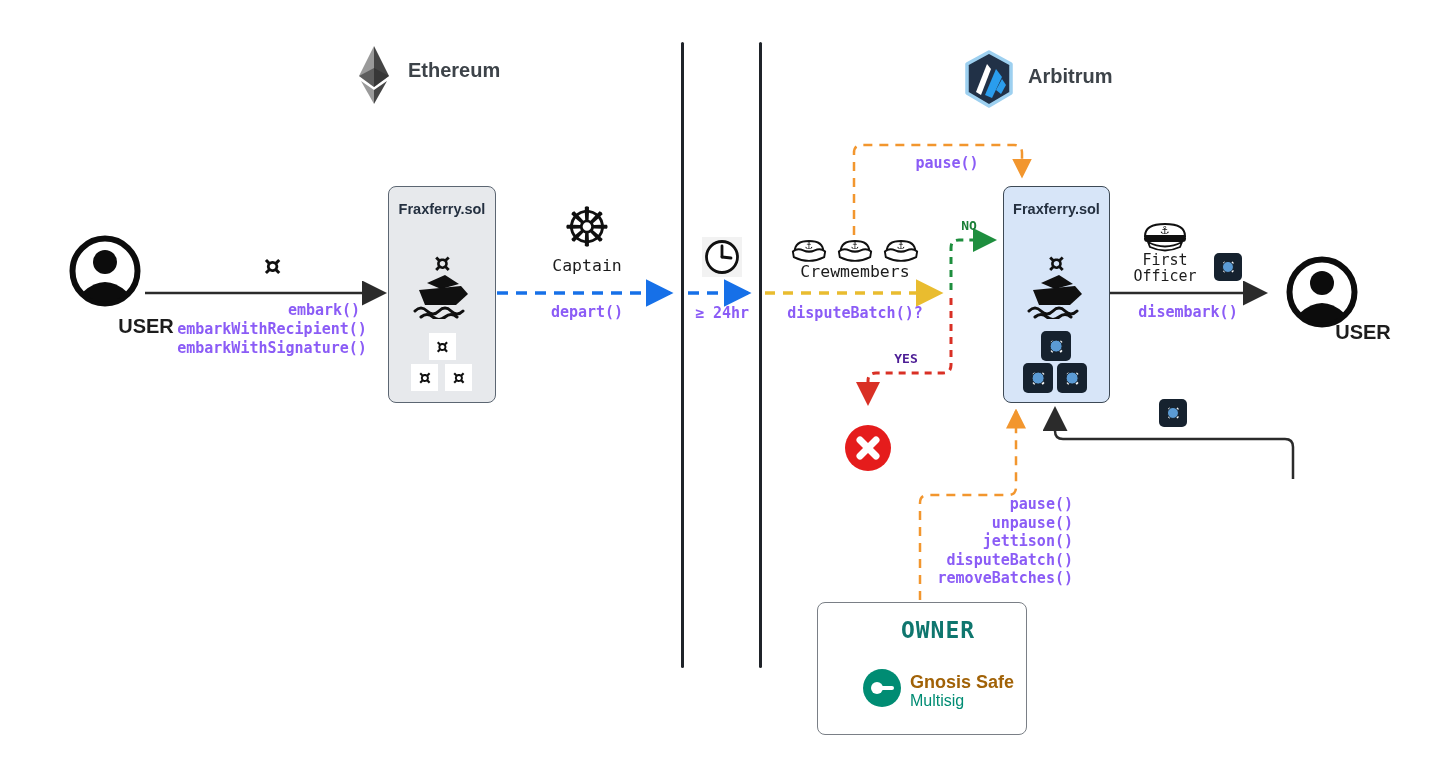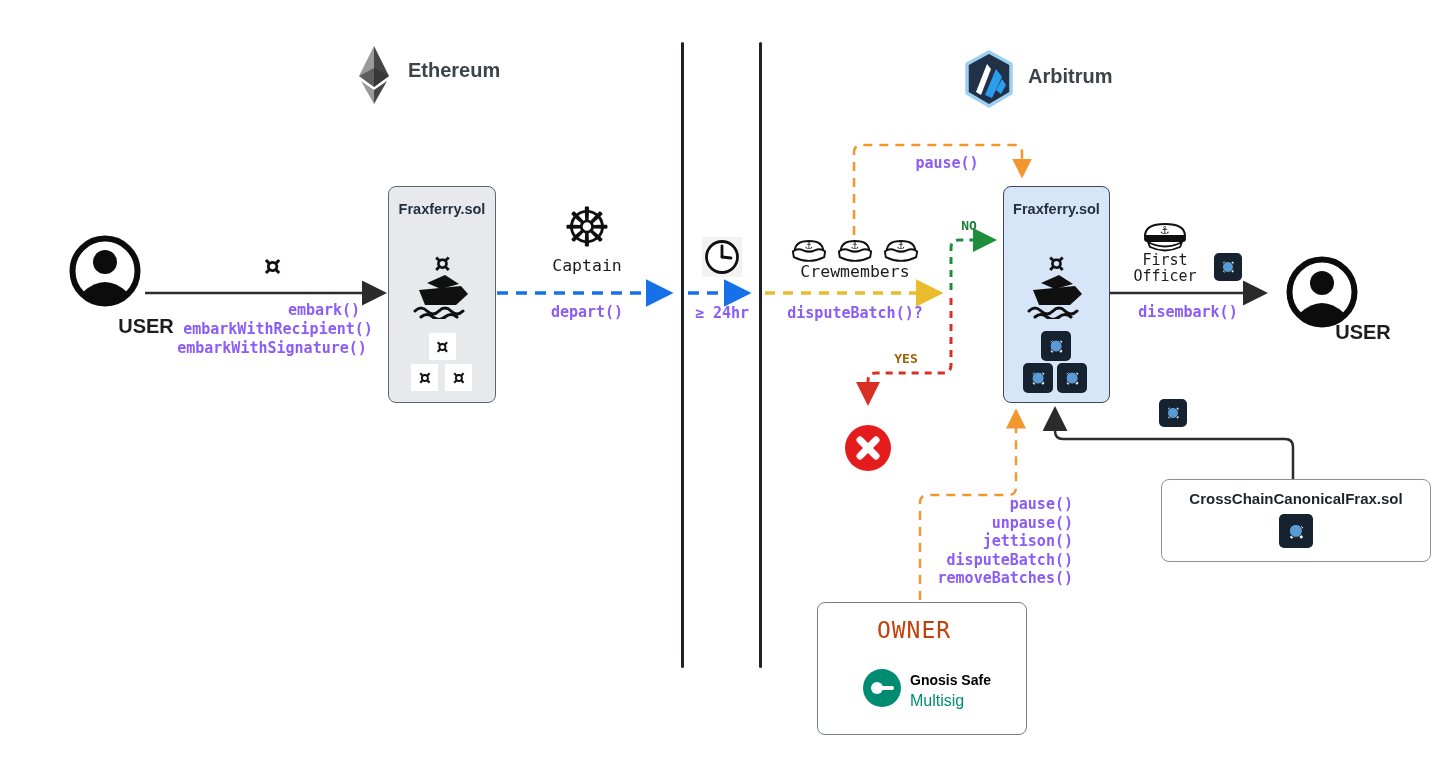--- a/index.html
+++ b/index.html
@@ -94,21 +94,21 @@
   <svg class="abs" style="left:69px;top:235px;" width="72" height="72" viewBox="0 0 72 72">
     <circle cx="36" cy="36" r="32.5" fill="#ffffff" stroke="#0c0c0c" stroke-width="6"></circle>
     <circle cx="36" cy="27" r="12" fill="#0c0c0c"></circle>
     <path d="M14,57 Q36,37 58,57 Q49,67 36,67 Q23,67 14,57 Z" fill="#0c0c0c"></path>
   </svg>
   <div class="abs cx user-label" style="left:105px;top:315px;">USER</div>
 
   <div class="abs cx token-glyph" style="left:272px;top:248px;font-size:34px;">¤</div>
 
   <div class="abs cx fn" style="left:284px;top:301px;margin-left:40px;">embark()</div>
-  <div class="abs cx fn" style="left:278px;top:320px;">embarkWithRecipient()</div>
+  <div class="abs cx fn" style="left:272px;top:320px;">embarkWithRecipient()</div>
   <div class="abs cx fn" style="left:272px;top:339px;">embarkWithSignature()</div>
 
   <div class="contract-box" style="left:388px;top:186px;width:106px;height:215px;background:#e7e9ec;">
     <div class="contract-title">Fraxferry.sol</div>
     <div class="abs cx token-glyph" style="left:53px;top:60px;font-size:32px;">¤</div>
     <svg class="abs" style="left:22px;top:86px;" width="62" height="46" viewBox="0 0 62 46">
       <path d="M16,10 L34,2 L48,11 L30,16 Z" fill="#101010"></path>
       <path d="M8,17 L50,13 L57,21 L45,32 L14,32 Z" fill="#101010"></path>
       <path d="M4,38 q6,-6 12,0 t12,0 t12,0 t12,0" fill="none" stroke="#101010" stroke-width="3" stroke-linecap="round"></path>
       <path d="M10,44 q6,-5 12,0 t12,0 t12,0" fill="none" stroke="#101010" stroke-width="3" stroke-linecap="round"></path>
@@ -142,21 +142,21 @@
   </svg>
   <svg class="abs" style="left:882px;top:237px;" width="38" height="25" viewBox="0 0 40 26">
     <path d="M5,15 Q5,4 20,4 Q35,4 35,15 Z" fill="#ffffff" stroke="#101010" stroke-width="2"></path>
     <path d="M3,15 Q8,11 14,14 Q20,17 26,14 Q32,11 37,15 L36,21 Q28,25 20,25 Q12,25 4,21 Z" fill="#ffffff" stroke="#101010" stroke-width="2" stroke-linejoin="round"></path>
     <text x="20" y="13" text-anchor="middle" font-size="10" fill="#101010">⚓</text>
   </svg>
   <div class="abs cx actor-label" style="left:855px;top:262px;">Crewmembers</div>
   <div class="abs cx fn" style="left:855px;top:304px;">disputeBatch()?</div>
   <div class="abs cx fn" style="left:947px;top:154px;">pause()</div>
   <div class="abs cx no-yes" style="left:969px;top:218px;color:#1b7f37;">NO</div>
-  <div class="abs cx no-yes" style="left:906px;top:351px;color:#a16207;">YES</div>
+  <div class="abs cx no-yes" style="left:906px;top:351px;color:#4c1d95;">YES</div>
 
   <div class="x-circle" style="left:845px;top:425px;">
     <svg width="24" height="24" viewBox="0 0 24 24">
       <line x1="4" y1="4" x2="20" y2="20" stroke="#ffffff" stroke-width="7" stroke-linecap="round"></line>
       <line x1="20" y1="4" x2="4" y2="20" stroke="#ffffff" stroke-width="7" stroke-linecap="round"></line>
     </svg>
   </div>
 
   <svg class="abs" style="left:963px;top:50px;" width="52" height="58" viewBox="0 0 52 58">
     <path d="M26,2 L48,14 V43 L26,56 L4,43 V14 Z" fill="#213147" stroke="#9dd0f0" stroke-width="3.5" stroke-linejoin="round"></path>
@@ -208,40 +208,33 @@
     <circle cx="36" cy="27" r="12" fill="#0c0c0c"></circle>
     <path d="M14,57 Q36,37 58,57 Q49,67 36,67 Q23,67 14,57 Z" fill="#0c0c0c"></path>
   </svg>
   <div class="abs cx user-label" style="left:1322px;top:321px;">USER</div>
 
   <div class="frax-token" style="left:1159px;top:399px;width:28px;height:28px;">
       <span class="ring" style="font-size:24px;">¤</span>
       <span class="dot"></span>
     </div>
 
-  <div class="contract-box" style="left:1161px;top:479px;width:268px;height:81px;background:#ffffff;border-color:#8a9099;">
-    <div class="contract-title" style="top:10px;font-size:15px;color:#1d242c;">CrossChainCanonicalFrax.sol</div>
-    <div class="frax-token" style="left:117px;top:34px;width:34px;height:34px;">
-        <span class="ring" style="font-size:29px;">¤</span>
-        <span class="dot"></span>
-      </div>
-  </div>
 
   <div class="owner-fns fn">
     <span>pause()</span>
     <span>unpause()</span>
     <span>jettison()</span>
     <span>disputeBatch()</span>
     <span>removeBatches()</span>
   </div>
 
   <div class="contract-box" style="left:817px;top:602px;width:208px;height:131px;background:#ffffff;border-color:#7a7f86;">
-    <div class="abs cx mono" style="left:96px;top:14px;font-size:23px;font-weight:normal;color:#c2410c;letter-spacing:1px;">OWNER</div>
+    <div class="abs cx mono" style="left:120px;top:14px;font-size:23px;font-weight:bold;color:#0f766e;letter-spacing:1px;">OWNER</div>
     <svg class="abs" style="left:45px;top:66px;" width="38" height="38" viewBox="0 0 38 38">
       <circle cx="19" cy="19" r="19" fill="#008c73"></circle>
       <circle cx="14" cy="19" r="6" fill="#ffffff"></circle>
       <rect x="14" y="17" width="17" height="4" rx="2" fill="#ffffff"></rect>
     </svg>
-    <div class="abs" style="left:92px;top:69px;font-size:14px;font-weight:bold;color:#000000;">Gnosis Safe</div>
+    <div class="abs" style="left:92px;top:69px;font-size:18px;font-weight:bold;color:#a16207;">Gnosis Safe</div>
     <div class="abs" style="left:92px;top:89px;font-size:16px;color:#008c73;">Multisig</div>
   </div>
 
 </div>
 
 </body></html>

